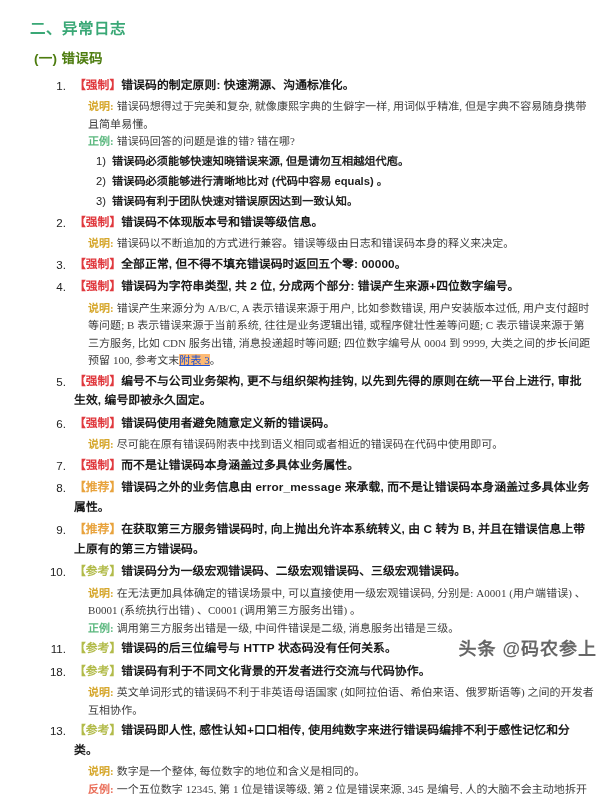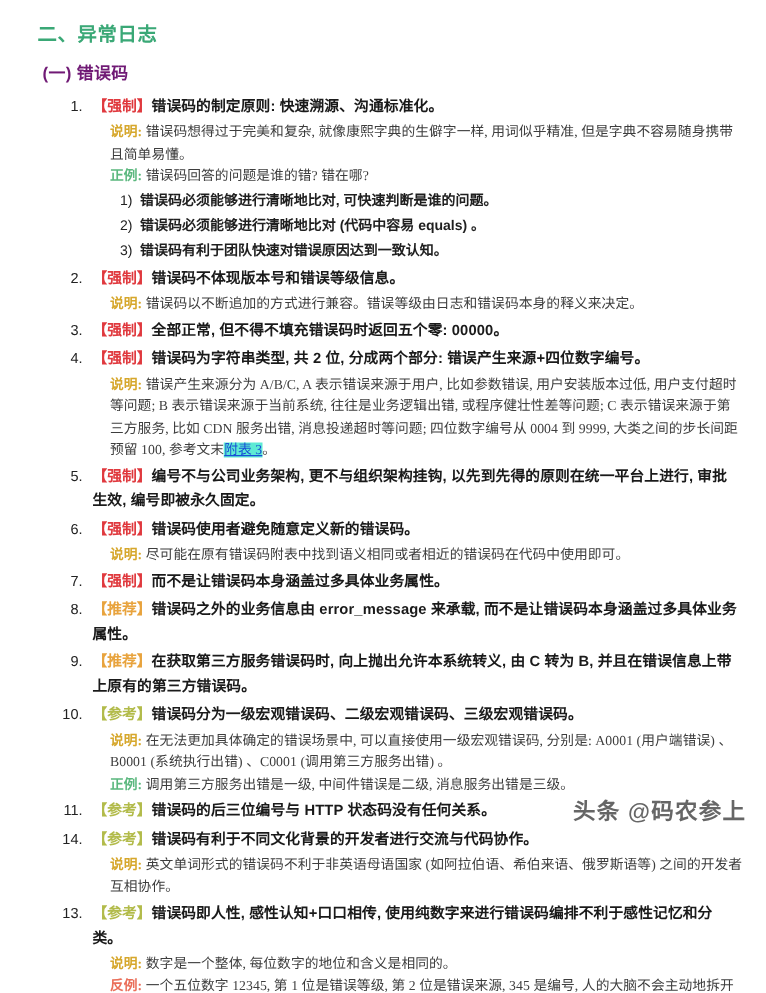--- a/index.html
+++ b/index.html
@@ -27,21 +27,21 @@
   
   .h-section {
     color: #3aa876;
     font-size: 15.5px;
     font-weight: bold;
     letter-spacing: 0.5px;
     margin: 7px 0 4px 16px;
     line-height: 1.5;
   }
   .h-sub {
-    color: #701a75;
+    color: #4d7c0f;
     font-size: 13.5px;
     font-weight: bold;
     letter-spacing: 0.3px;
     margin: 9px 0 6px 20px;
     line-height: 1.5;
   }
 
   
   .rules {
     margin: 0;
@@ -116,21 +116,21 @@
     width: 20px;
     text-align: right;
     font-weight: normal;
     color: #222;
   }
 
   
   .doc-link {
     color: #1a4fd6;
     text-decoration: underline;
-    background: #5eead4;
+    background: #fdba74;
   }
 
   
   .watermark {
     position: absolute;
     right: 16px;
     bottom: 10px;
     font-size: 18px;
     font-weight: bold;
     color: #5a5a5a;
@@ -148,21 +148,21 @@
 
   <h3 class="h-sub">(一) 错误码</h3>
 
   <ol class="rules" id="rules-root">
       <li class="rule">
         <span class="rule-num">1.</span>
         <p class="rule-head"><span class="tag tag-mandatory">【强制】</span><span>错误码的制定原则: 快速溯源、沟通标准化。</span></p>
         <p class="note"><span class="note-label label-shuoming">说明: </span><span>错误码想得过于完美和复杂, 就像康熙字典的生僻字一样, 用词似乎精准, 但是字典不容易随身携带且简单易懂。</span></p>
         <p class="note"><span class="note-label label-zhengli">正例: </span><span>错误码回答的问题是谁的错? 错在哪?</span></p>
         <ul class="sublist">
-          <li><span class="sub-num">1)</span><span>错误码必须能够进行清晰地比对, 可快速判断是谁的问题。</span></li>
+          <li><span class="sub-num">1)</span><span>错误码必须能够快速知晓错误来源, 但是请勿互相越俎代庖。</span></li>
           <li><span class="sub-num">2)</span><span>错误码必须能够进行清晰地比对 (代码中容易 equals) 。</span></li>
           <li><span class="sub-num">3)</span><span>错误码有利于团队快速对错误原因达到一致认知。</span></li>
         </ul>
       </li>
       <li class="rule">
         <span class="rule-num">2.</span>
         <p class="rule-head"><span class="tag tag-mandatory">【强制】</span><span>错误码不体现版本号和错误等级信息。</span></p>
         <p class="note"><span class="note-label label-shuoming">说明: </span><span>错误码以不断追加的方式进行兼容。错误等级由日志和错误码本身的释义来决定。</span></p>
       </li>
       <li class="rule">
@@ -199,21 +199,21 @@
         <span class="rule-num">10.</span>
         <p class="rule-head"><span class="tag tag-reference">【参考】</span><span>错误码分为一级宏观错误码、二级宏观错误码、三级宏观错误码。</span></p>
         <p class="note"><span class="note-label label-shuoming">说明: </span><span>在无法更加具体确定的错误场景中, 可以直接使用一级宏观错误码, 分别是: A0001 (用户端错误) 、B0001 (系统执行出错) 、C0001 (调用第三方服务出错) 。</span></p>
         <p class="note"><span class="note-label label-zhengli">正例: </span><span>调用第三方服务出错是一级, 中间件错误是二级, 消息服务出错是三级。</span></p>
       </li>
       <li class="rule">
         <span class="rule-num">11.</span>
         <p class="rule-head"><span class="tag tag-reference">【参考】</span><span>错误码的后三位编号与 HTTP 状态码没有任何关系。</span></p>
       </li>
       <li class="rule">
-        <span class="rule-num">14.</span>
+        <span class="rule-num">18.</span>
         <p class="rule-head"><span class="tag tag-reference">【参考】</span><span>错误码有利于不同文化背景的开发者进行交流与代码协作。</span></p>
         <p class="note"><span class="note-label label-shuoming">说明: </span><span>英文单词形式的错误码不利于非英语母语国家 (如阿拉伯语、希伯来语、俄罗斯语等) 之间的开发者互相协作。</span></p>
       </li>
       <li class="rule">
         <span class="rule-num">13.</span>
         <p class="rule-head"><span class="tag tag-reference">【参考】</span><span>错误码即人性, 感性认知+口口相传, 使用纯数字来进行错误码编排不利于感性记忆和分类。</span></p>
         <p class="note"><span class="note-label label-shuoming">说明: </span><span>数字是一个整体, 每位数字的地位和含义是相同的。</span></p>
         <p class="note"><span class="note-label label-fanli">反例: </span><span>一个五位数字 12345, 第 1 位是错误等级, 第 2 位是错误来源, 345 是编号, 人的大脑不会主动地拆开并分辨每位数字的不同含义。</span></p>
       </li>
     </ol>

